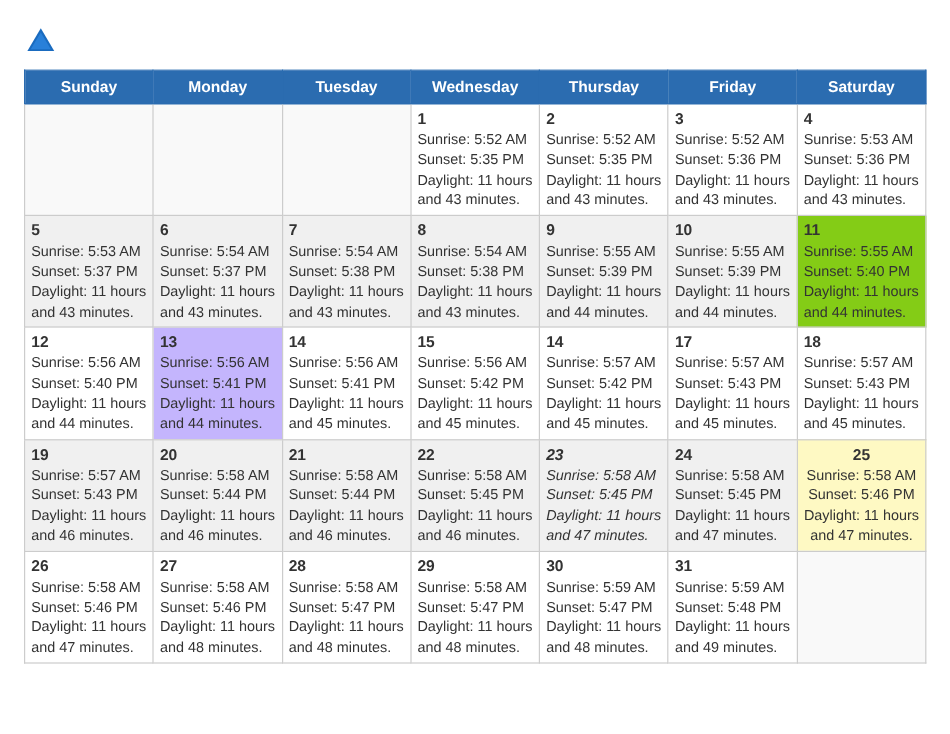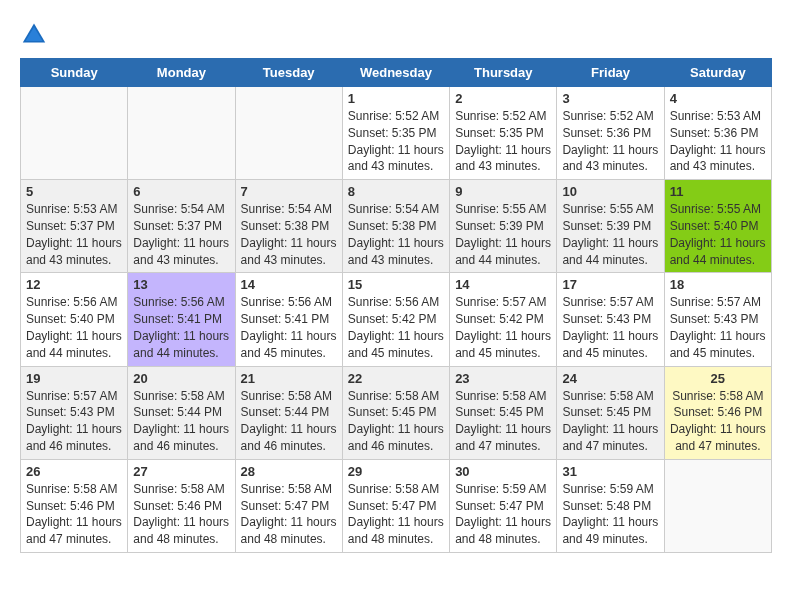--- a/index.html
+++ b/index.html
@@ -267,21 +267,21 @@
           <div class="day-info" style="white-space: pre-wrap;">Sunrise: 5:58 AM
 Sunset: 5:44 PM
 Daylight: 11 hours and 46 minutes.</div>
         </td>
         <td style="background-color: rgb(240, 240, 240);">
           <div class="day-number">22</div>
           <div class="day-info" style="white-space: pre-wrap;">Sunrise: 5:58 AM
 Sunset: 5:45 PM
 Daylight: 11 hours and 46 minutes.</div>
         </td>
-        <td style="background-color: rgb(240, 240, 240);">
+        <td style="background-color: rgb(240, 240, 240); font-style: italic;">
           <div class="day-number">23</div>
           <div class="day-info" style="white-space: pre-wrap;">Sunrise: 5:58 AM
 Sunset: 5:45 PM
 Daylight: 11 hours and 47 minutes.</div>
         </td>
         <td style="background-color: rgb(240, 240, 240);">
           <div class="day-number">24</div>
           <div class="day-info" style="white-space: pre-wrap;">Sunrise: 5:58 AM
 Sunset: 5:45 PM
 Daylight: 11 hours and 47 minutes.</div>

